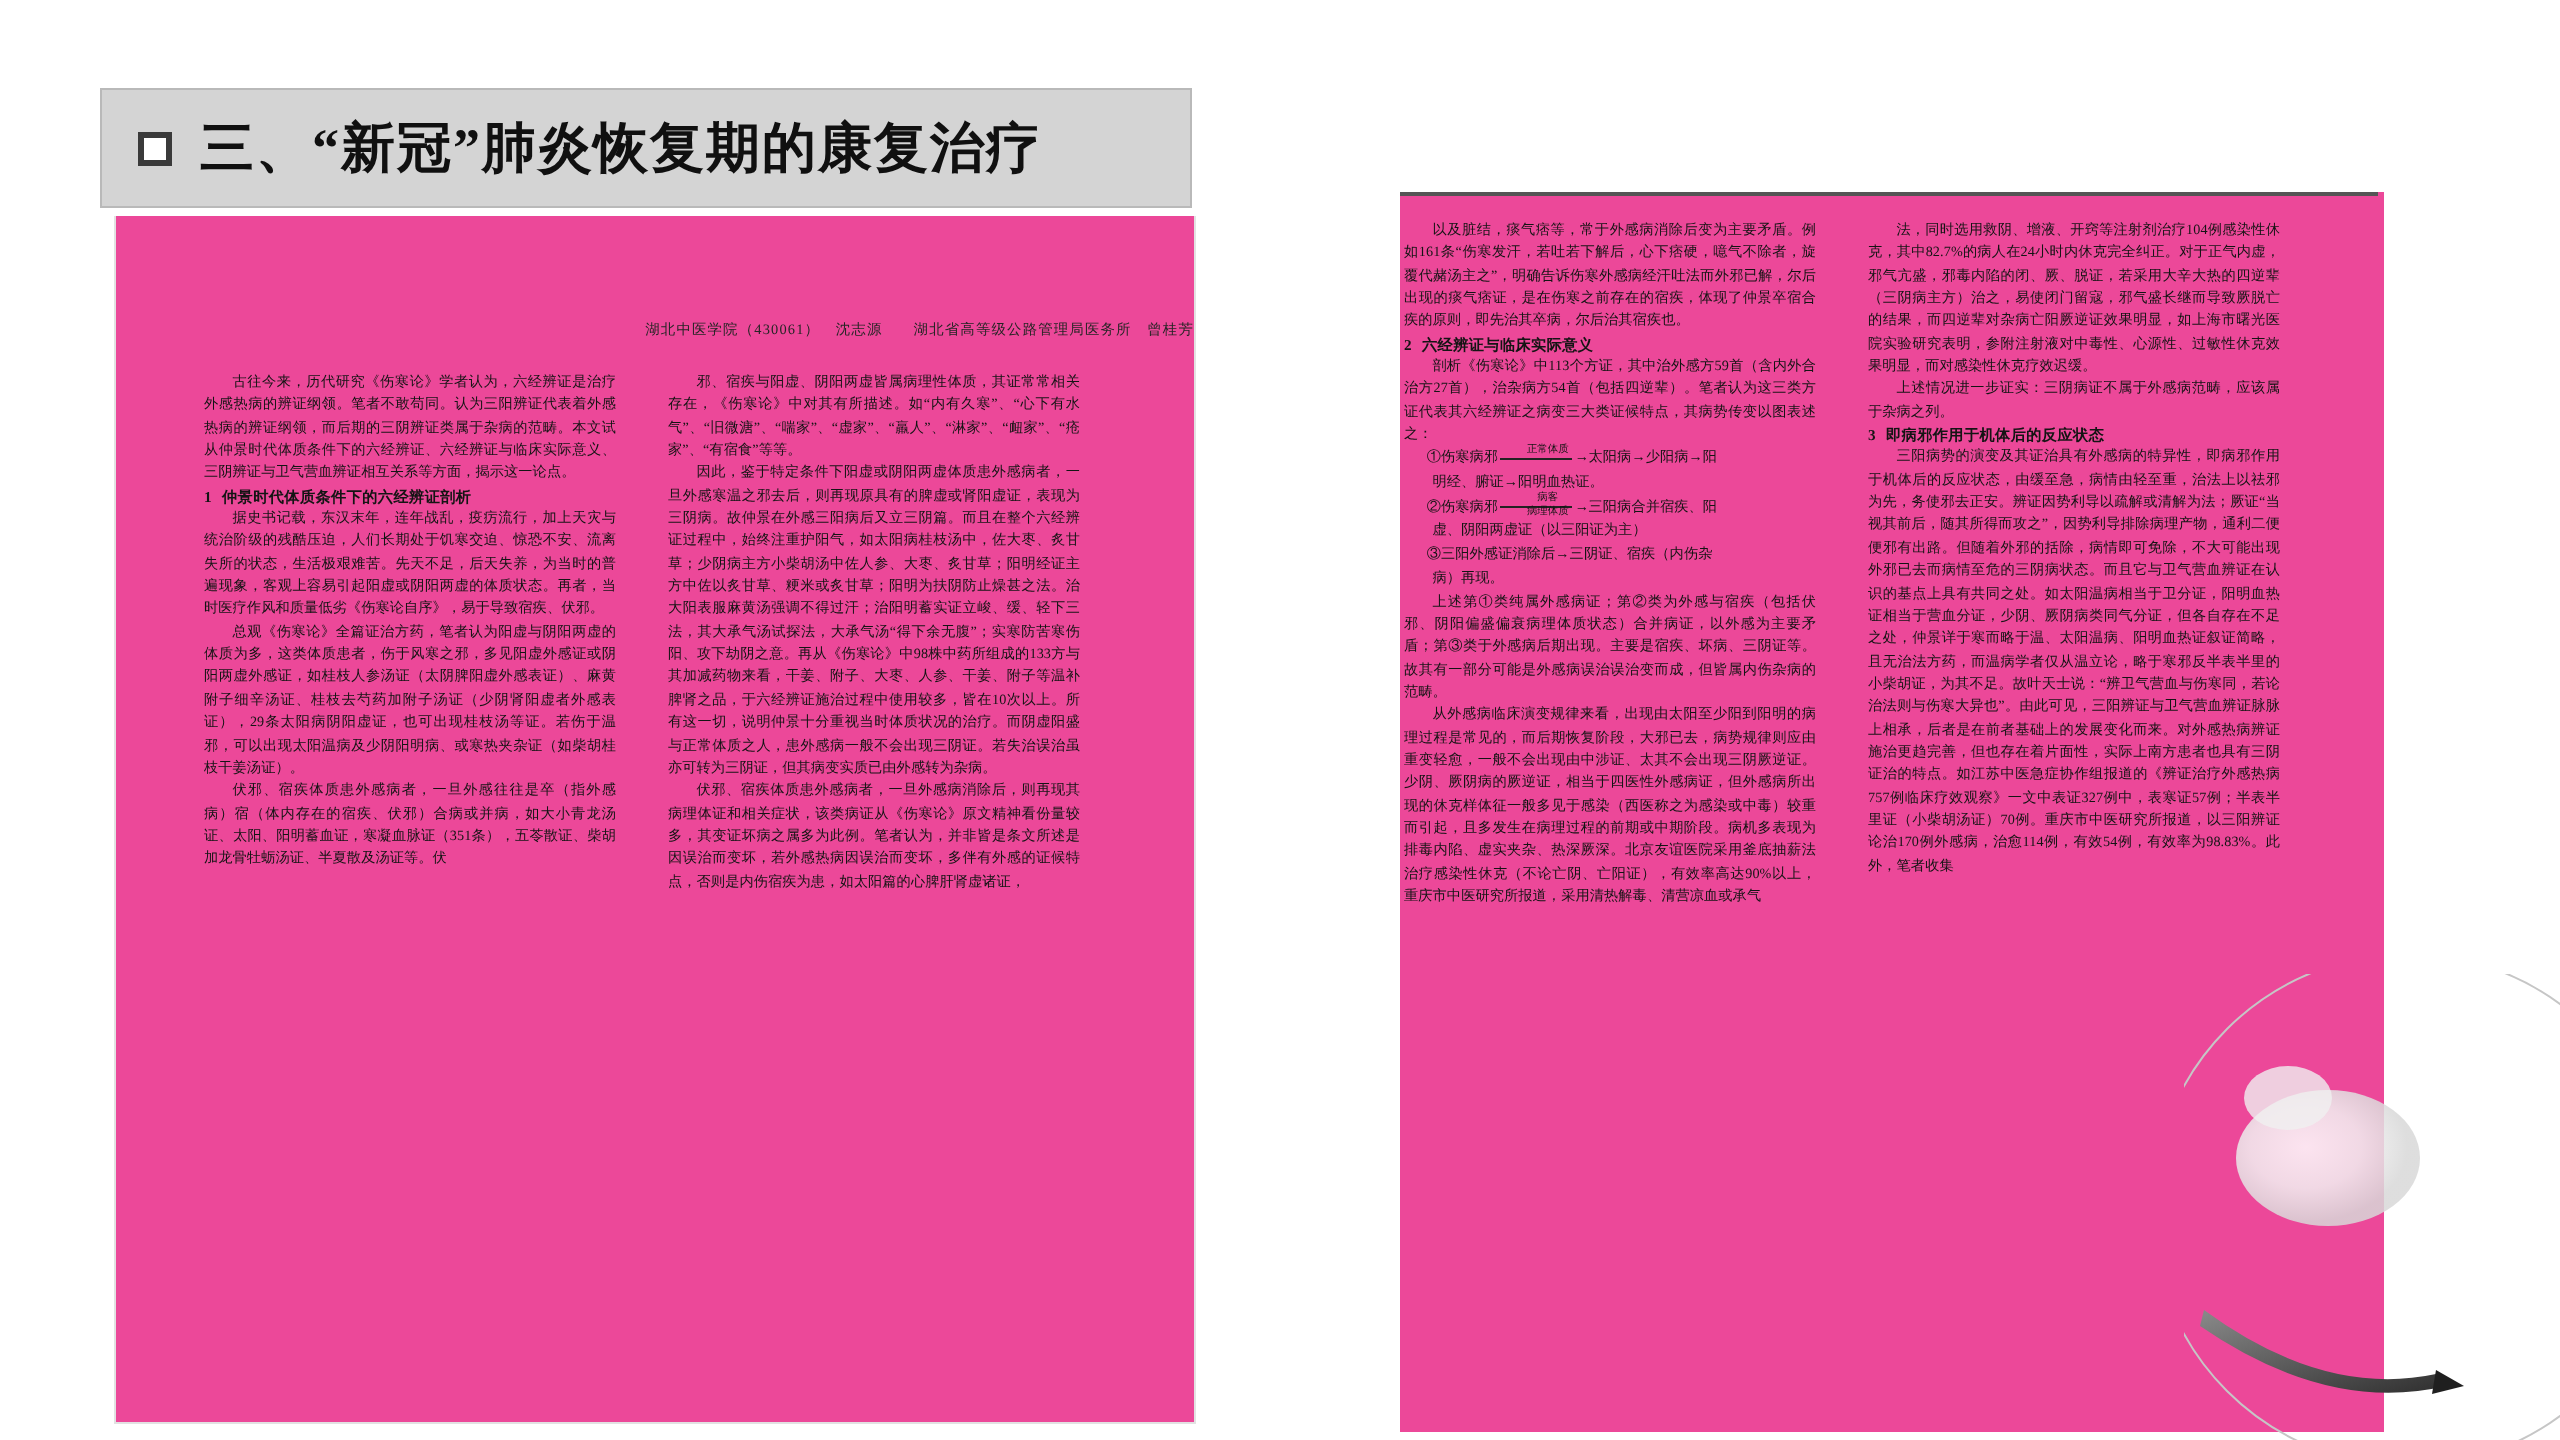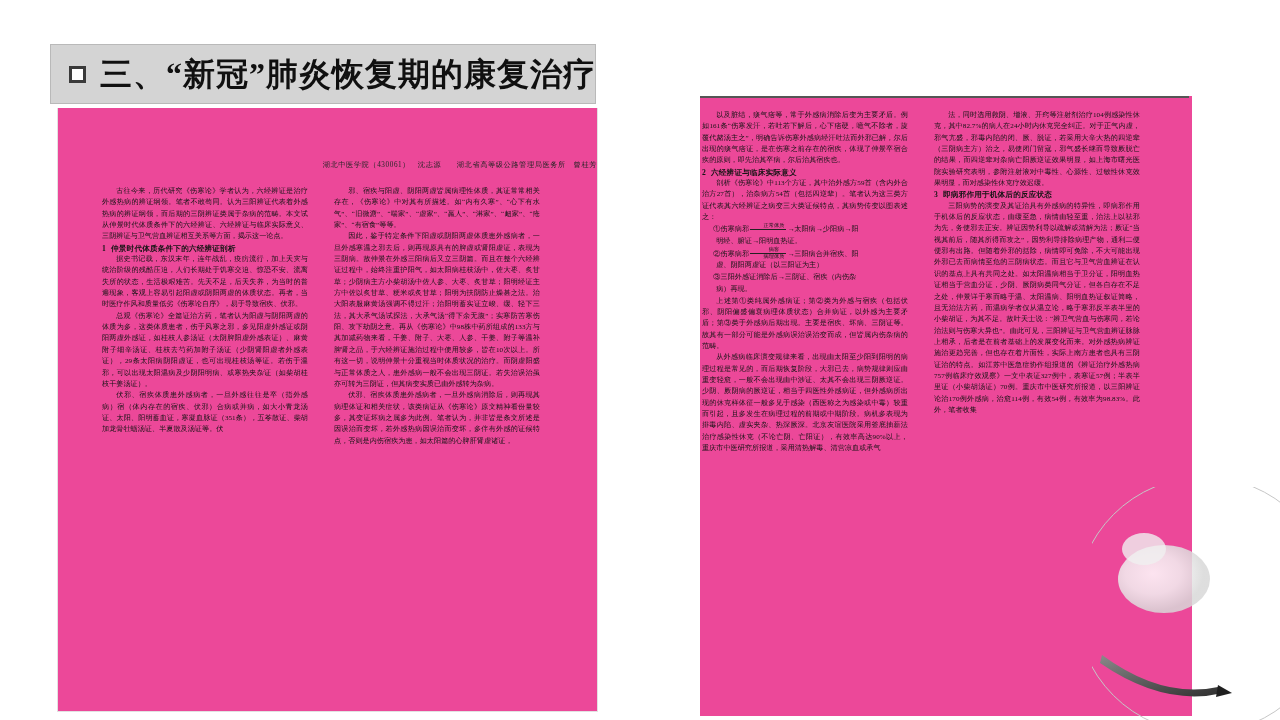--- a/index.html
+++ b/index.html
@@ -42,21 +42,21 @@
   #title-bullet {
     width: 17px;
     height: 17px;
     border: 3px solid #3a3a3a;
     background: #ffffff;
     box-sizing: border-box;
     flex: 0 0 auto;
     margin-right: 14px;
   }
   #title-text {
-    font-size: 32px;
+    font-size: 27px;
     line-height: 1;
     color: #101010;
     font-weight: 700;
     letter-spacing: 1px;
     font-family: "Liberation Serif", "DejaVu Serif", serif;
     white-space: nowrap;
   }
 
   
   .page {
@@ -210,20 +210,21 @@
         <p class="formula">明经、腑证→阳明血热证。</p>
         <p class="formula" style="text-indent: 1.6em;">②伤寒病邪<span class="frac"><span class="top">病客</span><span class="bot">病理体质</span></span><span class="arrow">→&nbsp;</span>三阳病合并宿疾、阳</p>
         <p class="formula">虚、阴阳两虚证（以三阳证为主）</p>
         <p class="formula" style="text-indent: 1.6em;">③三阳外感证消除后→三阴证、宿疾（内伤杂</p>
         <p class="formula">病）再现。</p>
         <p>上述第①类纯属外感病证；第②类为外感与宿疾（包括伏邪、阴阳偏盛偏衰病理体质状态）合并病证，以外感为主要矛盾；第③类于外感病后期出现。主要是宿疾、坏病、三阴证等。故其有一部分可能是外感病误治误治变而成，但皆属内伤杂病的范畴。</p>
         <p>从外感病临床演变规律来看，出现由太阳至少阳到阳明的病理过程是常见的，而后期恢复阶段，大邪已去，病势规律则应由重变轻愈，一般不会出现由中涉证、太其不会出现三阴厥逆证。少阴、厥阴病的厥逆证，相当于四医性外感病证，但外感病所出现的休克样体征一般多见于感染（西医称之为感染或中毒）较重而引起，且多发生在病理过程的前期或中期阶段。病机多表现为排毒内陷、虚实夹杂、热深厥深。北京友谊医院采用釜底抽薪法治疗感染性休克（不论亡阴、亡阳证），有效率高达90%以上，重庆市中医研究所报道，采用清热解毒、清营凉血或承气</p>
       </div>
     <div id="rc2" class="col">
         <p>法，同时选用救阴、增液、开窍等注射剂治疗104例感染性休克，其中82.7%的病人在24小时内休克完全纠正。对于正气内虚，邪气亢盛，邪毒内陷的闭、厥、脱证，若采用大辛大热的四逆辈（三阴病主方）治之，易使闭门留寇，邪气盛长继而导致厥脱亡的结果，而四逆辈对杂病亡阳厥逆证效果明显，如上海市曙光医院实验研究表明，参附注射液对中毒性、心源性、过敏性休克效果明显，而对感染性休克疗效迟缓。</p>
+        <p>上述情况进一步证实：三阴病证不属于外感病范畴，应该属于杂病之列。</p>
         <h4><span class="num">3</span><span>即病邪作用于机体后的反应状态</span></h4>
         <p>三阳病势的演变及其证治具有外感病的特异性，即病邪作用于机体后的反应状态，由缓至急，病情由轻至重，治法上以祛邪为先，务使邪去正安。辨证因势利导以疏解或清解为法；厥证“当视其前后，随其所得而攻之”，因势利导排除病理产物，通利二便便邪有出路。但随着外邪的括除，病情即可免除，不大可能出现外邪已去而病情至危的三阴病状态。而且它与卫气营血辨证在认识的基点上具有共同之处。如太阳温病相当于卫分证，阳明血热证相当于营血分证，少阴、厥阴病类同气分证，但各自存在不足之处，仲景详于寒而略于温、太阳温病、阳明血热证叙证简略，且无治法方药，而温病学者仅从温立论，略于寒邪反半表半里的小柴胡证，为其不足。故叶天士说：“辨卫气营血与伤寒同，若论治法则与伤寒大异也”。由此可见，三阳辨证与卫气营血辨证脉脉上相承，后者是在前者基础上的发展变化而来。对外感热病辨证施治更趋完善，但也存在着片面性，实际上南方患者也具有三阴证治的特点。如江苏中医急症协作组报道的《辨证治疗外感热病757例临床疗效观察》一文中表证327例中，表寒证57例；半表半里证（小柴胡汤证）70例。重庆市中医研究所报道，以三阳辨证论治170例外感病，治愈114例，有效54例，有效率为98.83%。此外，笔者收集</p>
       </div>
   </div>
 
   <svg id="decor" viewBox="0 0 300 300">
     <defs>
       <radialGradient id="blob" cx="38%" cy="42%" r="55%">
         <stop offset="0%" stop-color="#ffffff"></stop>
         <stop offset="55%" stop-color="#f2f2f2"></stop>

